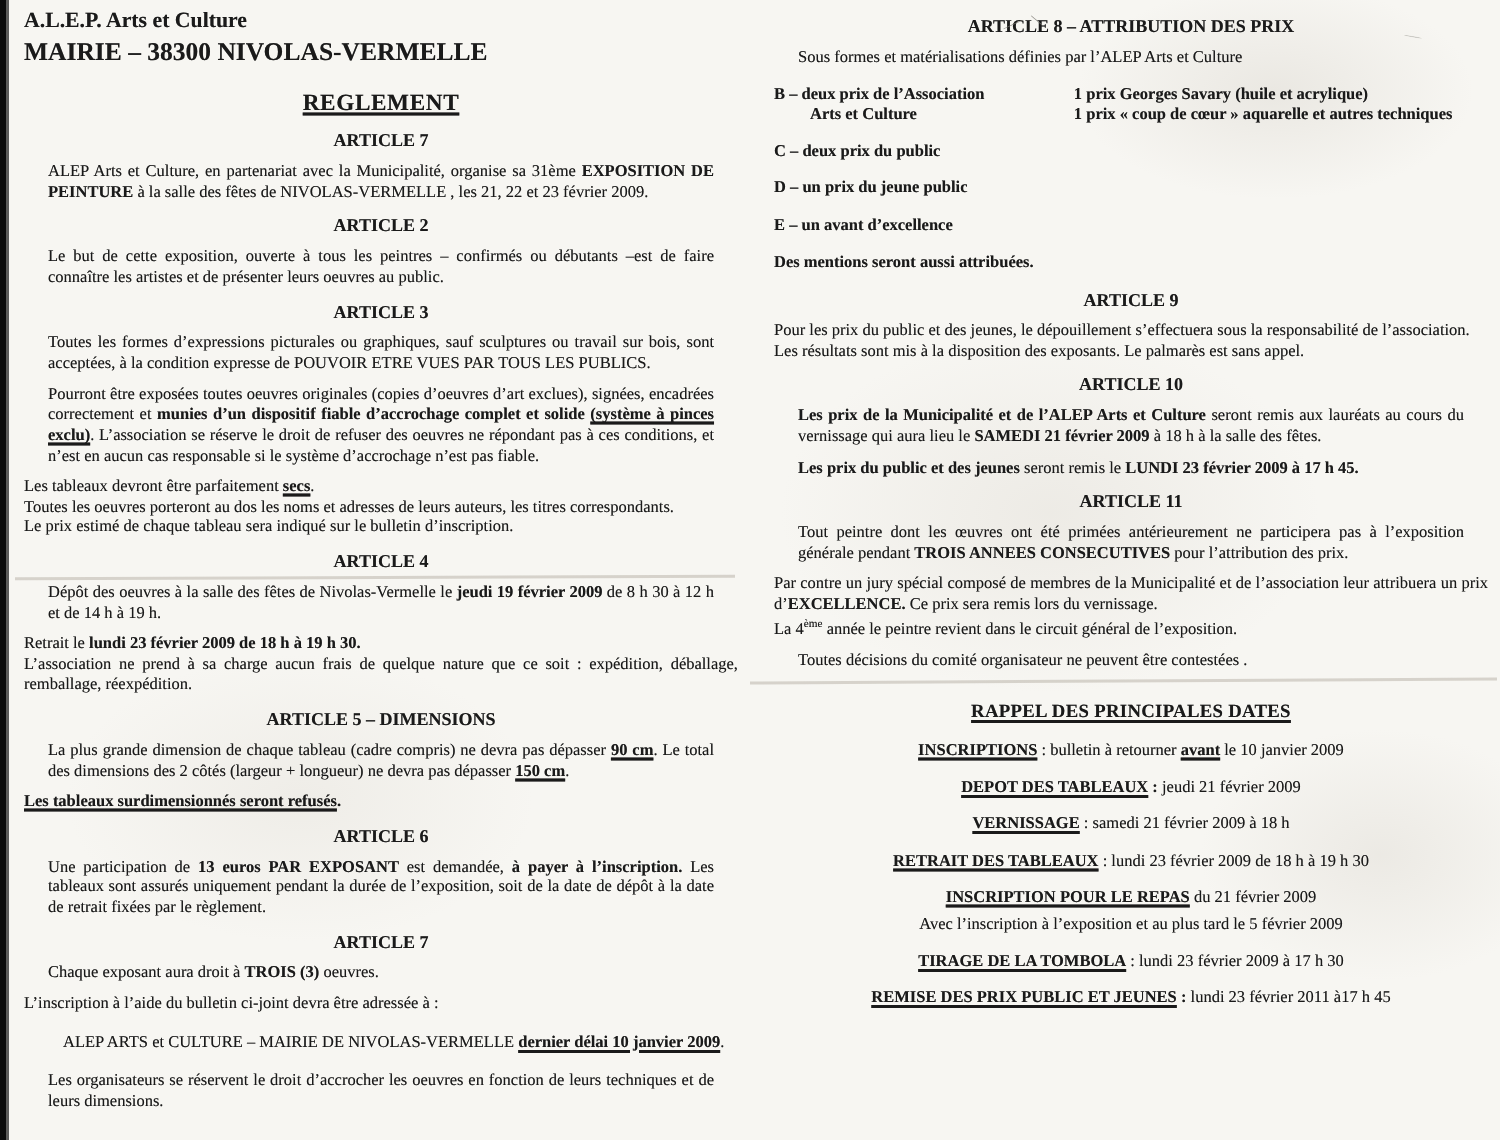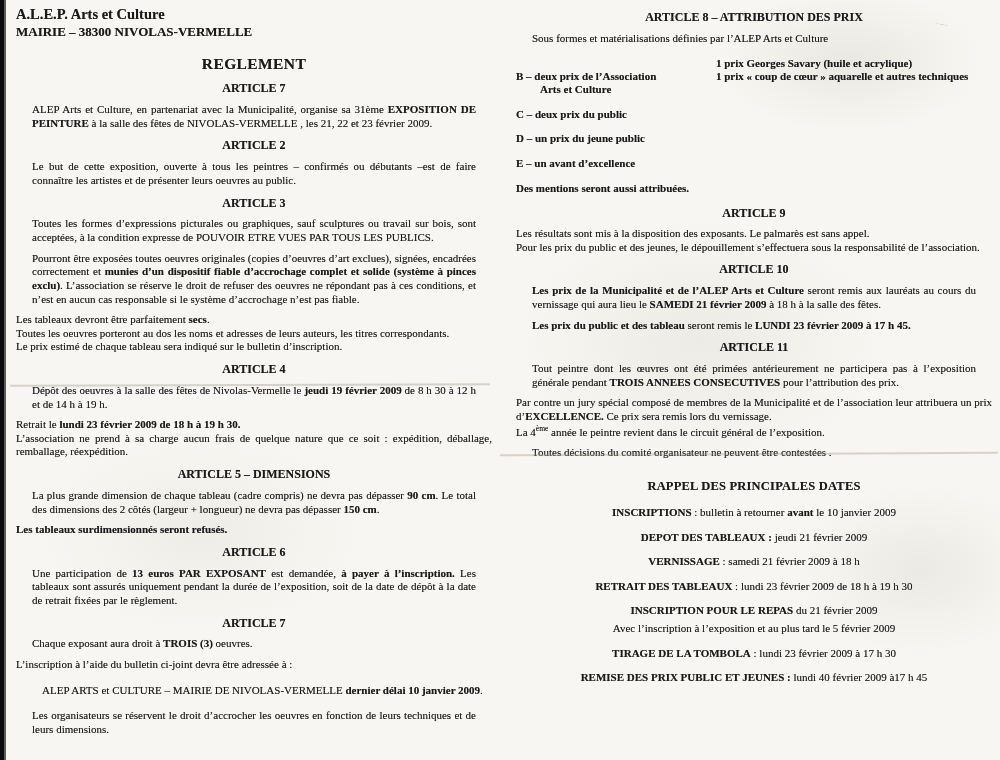--- a/index.html
+++ b/index.html
@@ -11,35 +11,35 @@
     background:
       radial-gradient(220px 120px at 85% 8%, rgba(210,205,196,.35), transparent 60%),
       radial-gradient(300px 200px at 70% 45%, rgba(214,209,200,.30), transparent 60%),
       radial-gradient(260px 160px at 20% 70%, rgba(214,209,200,.25), transparent 60%),
       radial-gradient(200px 140px at 92% 75%, rgba(210,205,196,.30), transparent 60%),
       #f7f6f2;
   }
   .cols{display:flex;gap:24px;padding:6px 8px 0 16px;}
   .col{flex:1;min-width:0;}
   .org-line1{font-weight:bold;font-size:14.5px;}
-  .org-line2{font-weight:bold;font-size:13px;}
+  .org-line2{font-weight:bold;font-size:17px;}
   .blk-heading{text-align:center;font-weight:bold;font-size:12px;margin:8px 0 6px;}
   .doc-title{font-size:15.5px;margin:14px 0 6px;letter-spacing:.4px;}
   .first{margin-top:4px;}
   .snug{margin-top:3px;}
   .rappel{margin:20px 0 1px;font-size:12.5px;letter-spacing:.2px;}
   .blk-para{text-align:justify;margin:7px 16px;}
   .tight{margin:0;}
   .addr{padding-left:26px;margin:12px 0;text-align:left;}
   .bold-line{margin:11px 0;text-align:left;}
   .b{font-weight:bold;}
-  .u{text-decoration-thickness:1.5px;text-underline-offset:2px;}
+  .u{text-decoration:underline;text-decoration-thickness:1.5px;text-underline-offset:2px;}
   sup{font-size:7.5px;}
   .prize-row{display:flex;font-weight:bold;margin:11px 0;}
-  .prize-left{width:42%;margin-top:13px;}
+  .prize-left{width:42%;}
   .prize-left .l2{padding-left:24px;}
   .prize-right{flex:1;}
   .date-line{text-align:center;margin:11px 0;}
   .date-line.sub{margin-top:-7px;}
   
   .edge-bar{position:absolute;left:0;top:0;width:6px;height:760px;
     background:linear-gradient(90deg,#0b0b0b 0 4px,rgba(10,10,10,.65) 4px 6px);}
   .crease{position:absolute;height:2px;background:rgba(160,152,140,.38);}
   .c1{left:10px;top:384px;width:480px;transform:rotate(-.2deg);}
   .c2{left:500px;top:453px;width:498px;transform:rotate(-.3deg);}
@@ -105,35 +105,35 @@
             <div class="prize-right">
               <div>1 prix Georges Savary (huile et acrylique)</div>
               <div>1 prix « coup de cœur » aquarelle et autres techniques</div>
             </div>
           </div>
           <div class="blk-para bold-line"><span class="b">C – deux prix du public</span></div>
           <div class="blk-para bold-line"><span class="b">D – un prix du jeune public</span></div>
           <div class="blk-para bold-line"><span class="b">E – un avant d’excellence</span></div>
           <div class="blk-para bold-line"><span class="b">Des mentions seront aussi attribuées.</span></div>
           <div class="blk-heading snug"><span class="b">ARTICLE 9</span></div>
+          <div class="blk-para tight"><span>Pour les prix du public et des jeunes, le dépouillement s’effectuera sous la responsabilité de l’association.</span></div>
           <div class="blk-para tight"><span>Les résultats sont mis à la disposition des exposants. Le palmarès est sans appel.</span></div>
-          <div class="blk-para tight"><span>Pour les prix du public et des jeunes, le dépouillement s’effectuera sous la responsabilité de l’association.</span></div>
           <div class="blk-heading"><span class="b">ARTICLE 10</span></div>
           <div class="blk-para"><span class="b">Les prix de la Municipalité et de l’ALEP Arts et Culture</span><span> seront remis aux lauréats au cours du vernissage qui aura lieu le </span><span class="b">SAMEDI  21  février 2009</span><span> à 18 h à la salle des fêtes.</span></div>
-          <div class="blk-para"><span class="b">Les prix du public et des tableau</span><span>  seront remis le </span><span class="b">LUNDI 23 février 2009  à 17 h 45.</span></div>
+          <div class="blk-para"><span class="b">Les prix du public et des jeunes</span><span>  seront remis le </span><span class="b">LUNDI 23 février 2009  à 17 h 45.</span></div>
           <div class="blk-heading"><span class="b">ARTICLE 11</span></div>
           <div class="blk-para"><span>Tout peintre dont les œuvres ont été primées antérieurement ne participera pas à l’exposition générale pendant </span><span class="b">TROIS ANNEES CONSECUTIVES</span><span> pour l’attribution des prix.</span></div>
           <div class="blk-para tight"><span>Par contre un jury spécial composé de membres de la Municipalité et de l’association  leur attribuera un prix d’</span><span class="b">EXCELLENCE.</span><span> Ce prix sera remis lors du vernissage.</span></div>
           <div class="blk-para tight"><span>La 4</span><sup>ème</sup><span> année le peintre revient dans le circuit général de l’exposition.</span></div>
           <div class="blk-para"><span>Toutes décisions du comité organisateur ne peuvent être contestées .</span></div>
           <div class="blk-heading rappel"><span class="b u">RAPPEL DES PRINCIPALES DATES</span></div>
           <div class="blk-para date-line"><span class="b u">INSCRIPTIONS</span><span> : bulletin à retourner </span><span class="b u">avant</span><span> le 10  janvier 2009</span></div>
           <div class="blk-para date-line"><span class="b u">DEPOT DES TABLEAUX</span><span class="b"> :</span><span> jeudi 21 février 2009</span></div>
           <div class="blk-para date-line"><span class="b u">VERNISSAGE</span><span> : samedi  21 février 2009 à 18 h</span></div>
           <div class="blk-para date-line"><span class="b u">RETRAIT DES TABLEAUX</span><span> : lundi  23 février 2009 de 18 h à 19 h 30</span></div>
           <div class="blk-para date-line"><span class="b u">INSCRIPTION POUR LE REPAS</span><span> du  21 février 2009</span></div>
           <div class="blk-para date-line sub"><span>Avec l’inscription à l’exposition et au plus tard le 5 février 2009</span></div>
           <div class="blk-para date-line"><span class="b u">TIRAGE DE LA TOMBOLA</span><span> : lundi 23 février 2009 à 17 h 30</span></div>
-          <div class="blk-para date-line"><span class="b u">REMISE DES PRIX PUBLIC ET JEUNES</span><span class="b"> :</span><span>  lundi  40 février 2009 à17 h 45</span></div>
+          <div class="blk-para date-line"><span class="b u">REMISE DES PRIX PUBLIC ET JEUNES</span><span class="b"> :</span><span>  lundi  23 février 2011 à17 h 45</span></div>
         </div>
     </div>
   </div>
 </div>
 
 </body></html>

